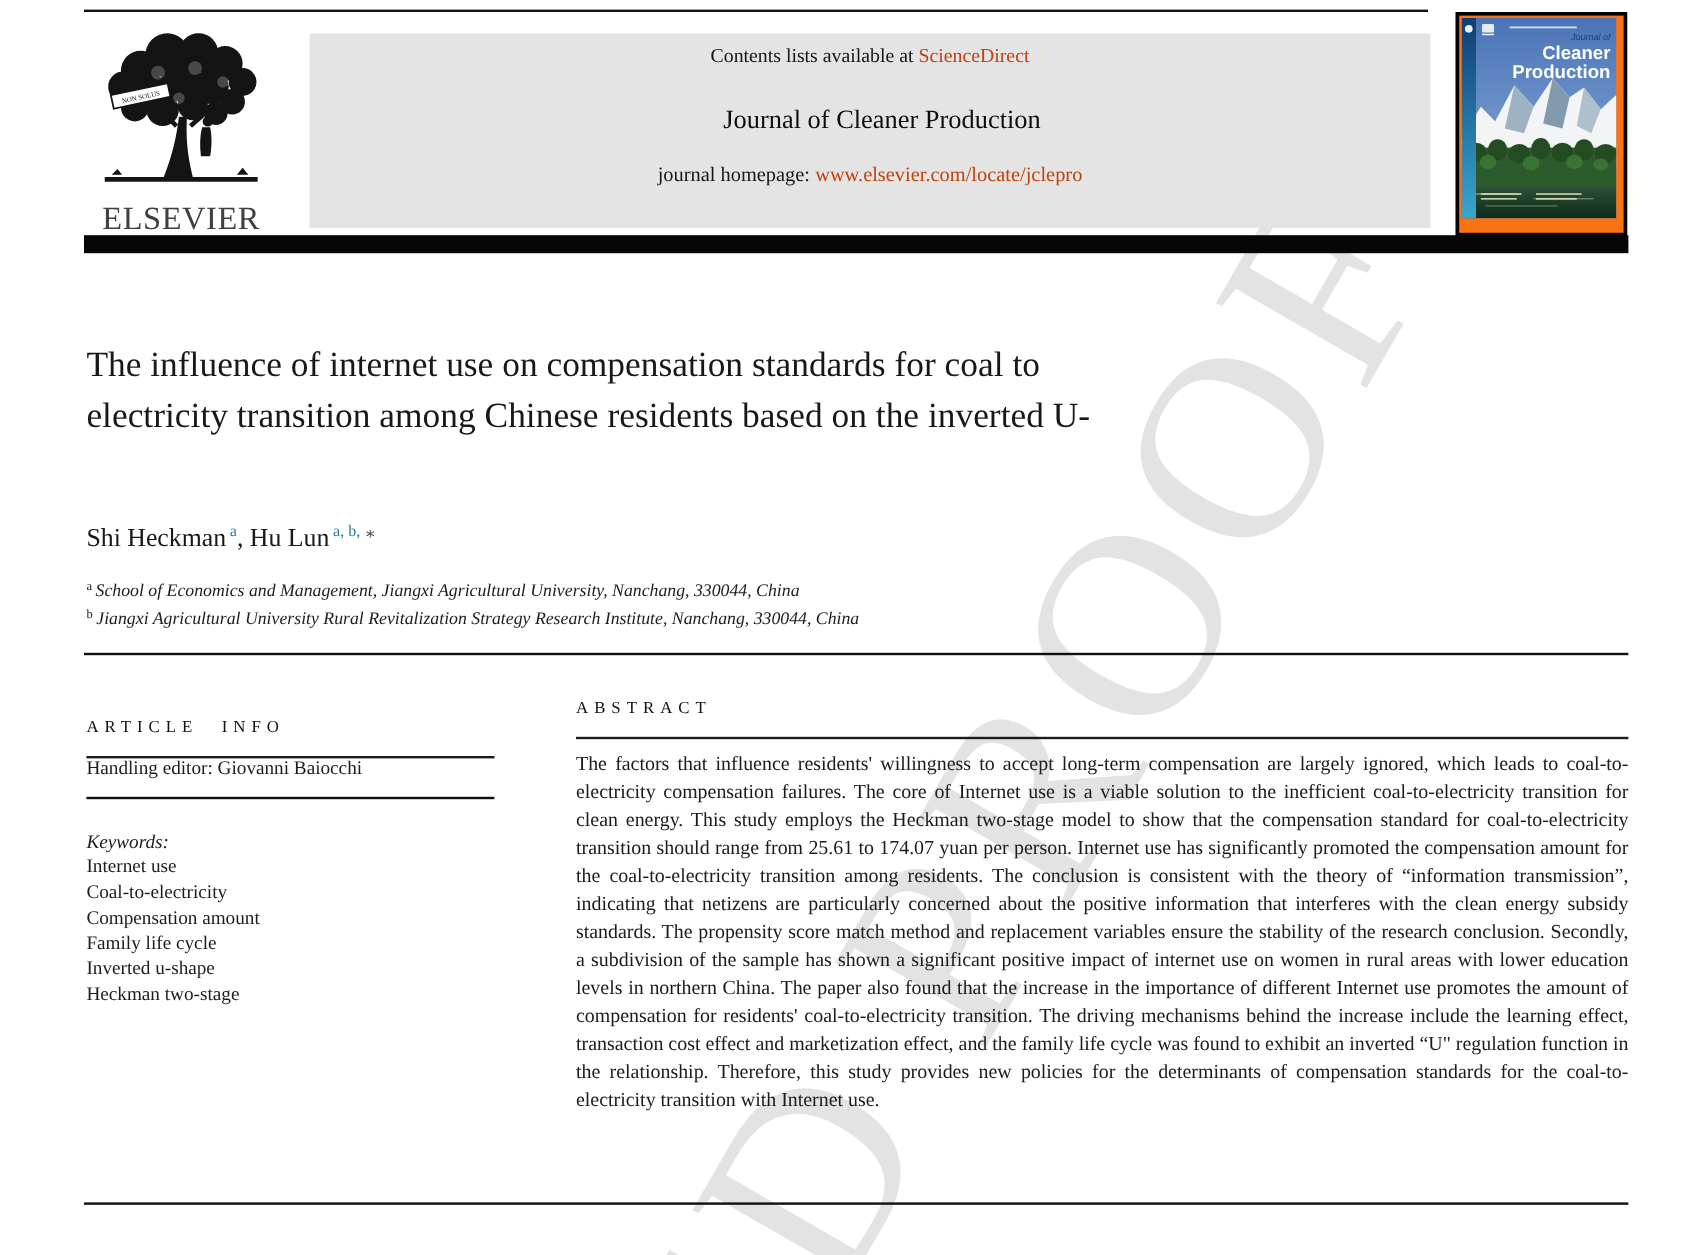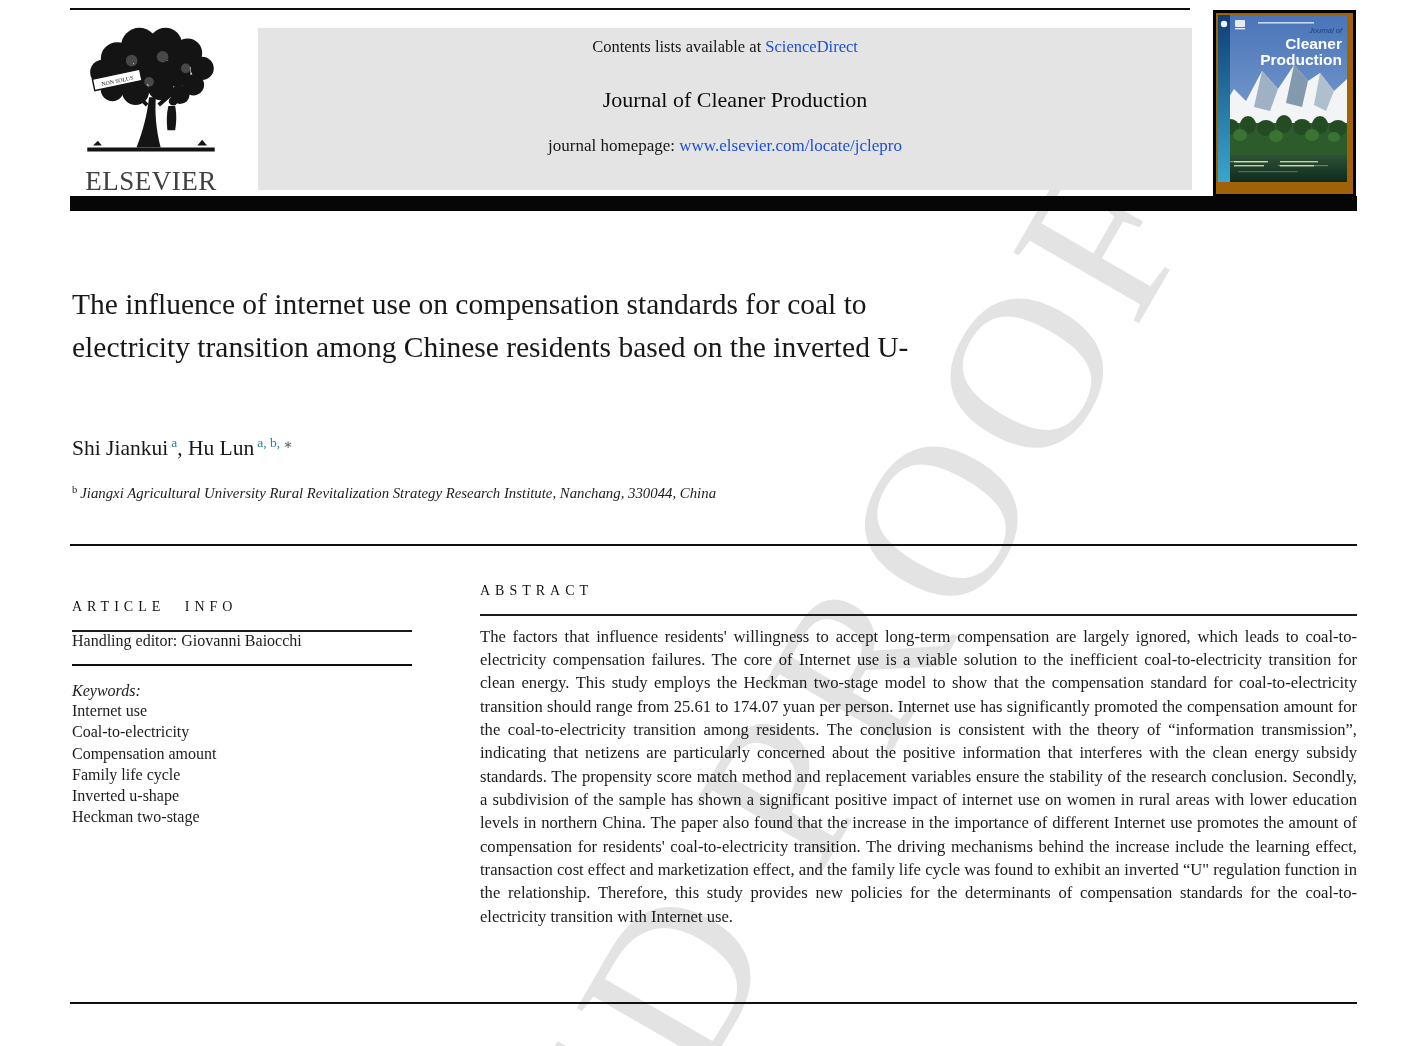--- a/index.html
+++ b/index.html
@@ -24,43 +24,43 @@
     font-size:27px;color:#404040;letter-spacing:0.5px;line-height:1;
     font-family:"Liberation Serif",serif;margin-top:2px;
   }
   .header-box{
     position:absolute;left:258px;top:28px;width:934px;height:162px;
     background:#e4e4e4;text-align:center;
   }
   .contents-line{margin-top:9px;font-size:16.5px;color:#161616;}
   .journal-title{margin-top:30px;font-size:22px;color:#0d0d0d;padding-left:20px;}
   .homepage-line{margin-top:23px;font-size:17px;color:#161616;}
-  .lnk{color:#1d4ed8;text-decoration:none;cursor:pointer;}
+  .lnk{color:#c2410c;text-decoration:none;cursor:pointer;}
   .cover-box{
     position:absolute;left:1213px;top:10px;width:133px;height:177px;
-    border:3px solid #000;background:#a16207;padding:2px;
+    border:3px solid #000;background:#f97316;padding:2px;
   }
   .bar-black{position:absolute;left:70px;top:196px;width:1287px;height:15px;background:#060606;}
   
   .title{position:absolute;left:72px;top:283px;width:1090px;
     font-size:29.5px;line-height:42.5px;color:#181818;}
   .authors{position:absolute;left:72px;top:436px;font-size:21.5px;color:#181818;}
   .authors .asup{font-size:13.5px;position:relative;top:-8px;color:#2b7da3;margin-left:3px;}
   .authors .astar{font-size:14px;position:relative;top:-6px;color:#474747;}
   .affils{position:absolute;left:72px;top:483px;font-size:14.8px;line-height:21.5px;
     font-style:italic;color:#1d1d1d;}
   .affils .fsup{font-size:10.5px;position:relative;top:-5px;margin-right:3px;font-style:normal;}
   .rule-mid{position:absolute;left:70px;top:544px;width:1287px;height:2px;background:#101010;}
   
   .sec-head{font-size:14px;letter-spacing:5px;word-spacing:11px;color:#121212;}
   .left-col{position:absolute;left:72px;top:599px;width:340px;}
   .left-col .r1{margin-top:15px;height:1.5px;background:#1c1c1c;width:340px;}
   .editor-line{margin-top:0;font-size:16px;}
   .left-col .r2{margin-top:14px;height:2.5px;background:#0e0e0e;width:340px;}
-  .kw-label{margin-top:16px;font-size:16px;font-style:italic;}
+  .kw-label{margin-top:28px;font-size:16px;font-style:italic;}
   .kw{font-size:16px;line-height:21.3px;}
   .right-col{position:absolute;left:480px;top:583px;width:877px;}
   .right-col .r1{margin-top:15px;height:1.5px;background:#1c1c1c;width:877px;}
   .abstract-text{
     margin-top:9px;font-size:16.6px;line-height:23.35px;text-align:justify;
     color:#1b1b1b;hyphens:auto;-webkit-hyphens:auto;
   }
   .rule-bottom{position:absolute;left:70px;top:1002px;width:1287px;height:2px;background:#101010;}
 </style>
 </head>
@@ -191,25 +191,28 @@
   </div>
 
   <div class="bar-black"></div>
 
   <div class="title">
     <div>The influence of internet use on compensation standards for coal to</div>
     <div>electricity transition among Chinese residents based on the inverted U-</div>
   </div>
 
   <div class="authors">
-    <span>Shi Jiankui</span><span class="asup">a</span><span>, </span>
+    <span>Shi Heckman</span><span class="asup">a</span><span>, </span>
     <span>Hu Lun</span><span class="asup">a, b, </span><span class="astar">∗</span>
   </div>
 
   <div class="affils">
+    <div>
+      <span class="fsup">a</span><span>School of Economics and Management, Jiangxi Agricultural University, Nanchang, 330044, China</span>
+    </div>
     <div>
       <span class="fsup">b</span><span>Jiangxi Agricultural University Rural Revitalization Strategy Research Institute, Nanchang, 330044, China</span>
     </div>
   </div>
 
   <div class="rule-mid"></div>
 
   <div class="left-col">
     <div class="sec-head">ARTICLE INFO</div>
     <div class="r1"></div>

